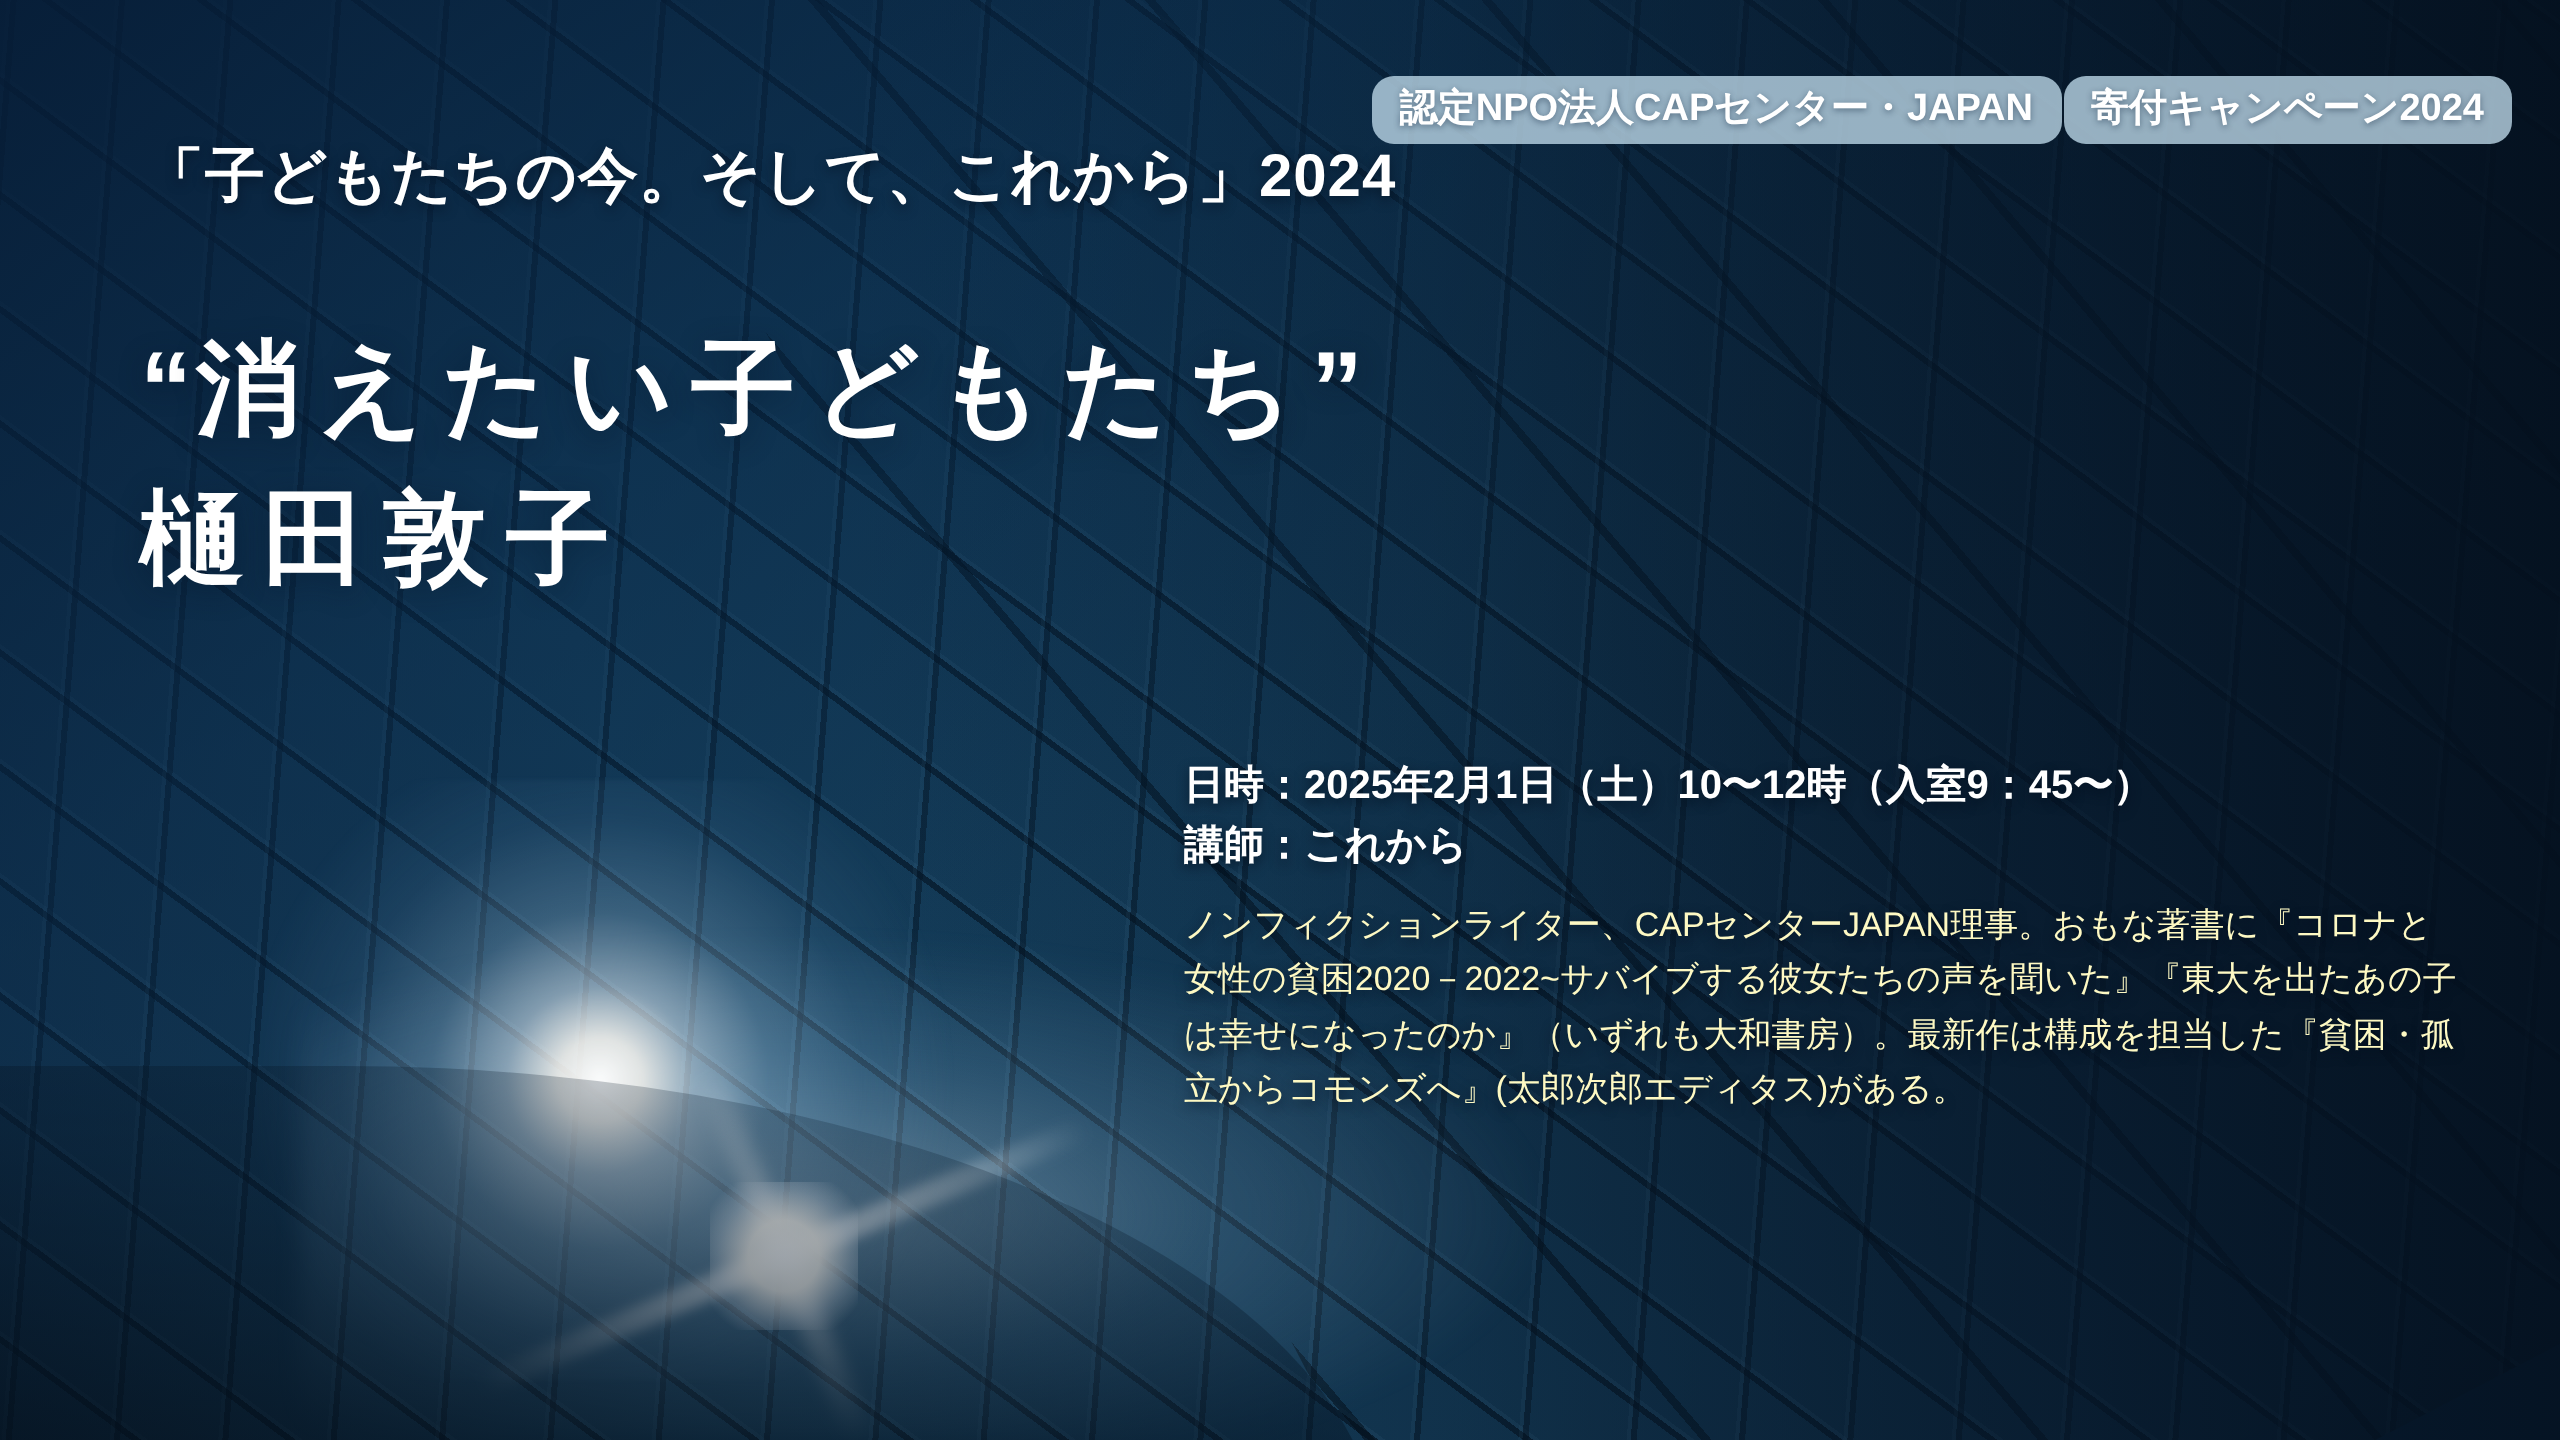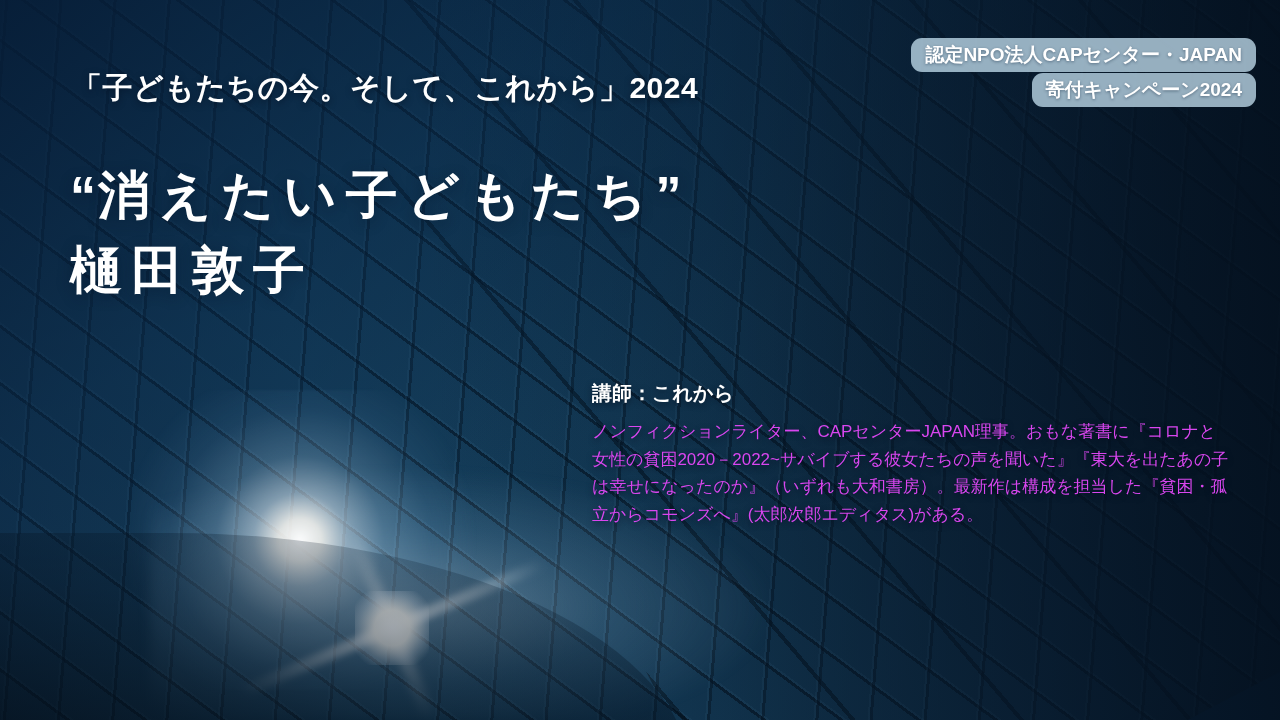--- a/index.html
+++ b/index.html
@@ -164,21 +164,20 @@
     text-shadow: 0 2px 6px rgba(0,12,28,0.55);
     margin-top: 24px;
   }
 
   
   .badge {
     position: absolute;
     right: 24px;
     top: 38px;
     display: flex;
-    flex-direction: column;
     align-items: flex-end;
     gap: 1px;
   }
   .badge-line {
     background: rgba(186, 214, 230, 0.80);
     color: #ffffff;
     font-size: 19px;
     font-weight: 700;
     line-height: 1;
     padding: 7px 14px 8px 14px;
@@ -215,21 +214,21 @@
     font-weight: 700;
     line-height: 1.52;
     white-space: nowrap;
     text-shadow: 0 2px 6px rgba(2,14,30,0.70);
   }
   .bio {
     margin-top: 10px;
     font-size: 17px;
     font-weight: 400;
     line-height: 1.62;
-    color: #d946ef;
+    color: #fef9c3;
     text-shadow: 0 2px 6px rgba(2,14,30,0.75);
   }
 </style>
 </head>
 <body>
 
 <div id="flyer">
 
   <div class="bg-layer bg-sky"></div>
 
@@ -258,18 +257,19 @@
       <span class="badge-line">認定NPO法人CAPセンター・JAPAN</span>
       <span class="badge-line">寄付キャンペーン2024</span>
     </div>
 
     <div class="headline">
       <span class="line"><span class="q">“</span><span>消えたい子どもたち</span><span class="q">”</span></span>
       <span class="line">樋田敦子</span>
     </div>
 
     <div class="details">
+      <div class="detail-row">日時：2025年2月1日（土）10〜12時（入室9：45〜）</div>
       <div class="detail-row">講師：これから</div>
       <div class="bio">ノンフィクションライター、CAPセンターJAPAN理事。おもな著書に『コロナと女性の貧困2020－2022~サバイブする彼女たちの声を聞いた』『東大を出たあの子は幸せになったのか』（いずれも大和書房）。最新作は構成を担当した『貧困・孤立からコモンズへ』(太郎次郎エディタス)がある。</div>
     </div>
 
   </div>
 </div>
 
 </body></html>

